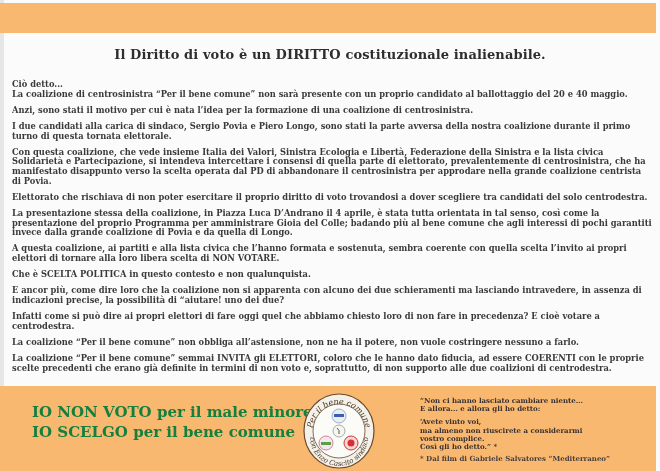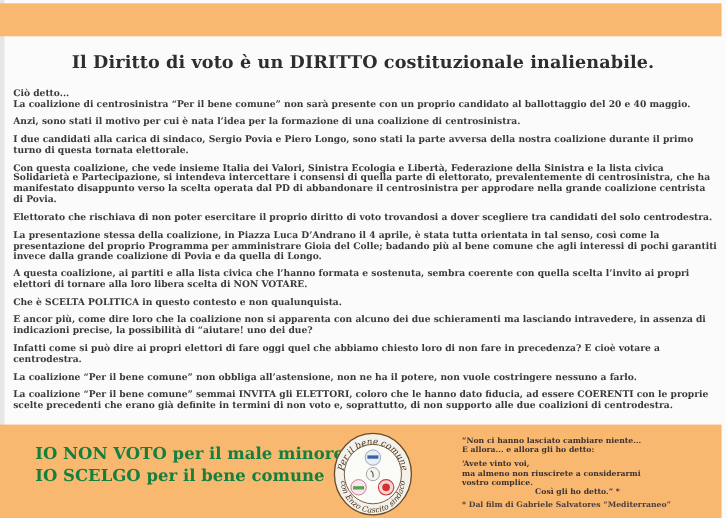--- a/index.html
+++ b/index.html
@@ -1,32 +1,32 @@
 <!DOCTYPE html>
 <html><head>
 <meta charset="utf-8">
 <style>
   * { margin: 0; padding: 0; box-sizing: border-box; }
   html, body { width: 660px; height: 471px; background: #f4f4f4; overflow: hidden; }
   body { font-family: "DejaVu Serif", "Liberation Serif", serif; color: #3a3a3a; position: relative; }
   .page { position: absolute; left: 0; top: 0; width: 660px; height: 471px; background: #fbfbfb; }
   .left-edge { position: absolute; left: 0; top: 0; width: 4px; height: 471px; background: #e6e6e6; }
   .top-band { position: absolute; left: 0; top: 3px; width: 656px; height: 30px; background: #f9b870; }
-  .title { position: absolute; left: 0; top: 47px; width: 660px; text-align: center; font-size: 16px; font-weight: bold; color: #2e2e2e; letter-spacing: 0.1px; }
+  .title { position: absolute; left: 0; top: 47px; width: 660px; text-align: center; font-size: 13px; font-weight: bold; color: #2e2e2e; letter-spacing: 0.1px; }
   .body-text { position: absolute; left: 12px; top: 80px; width: 640px; font-size: 8.3px; line-height: 9.6px; color: #3a3a3a; font-weight: bold; }
   .body-text p { margin-bottom: 6.6px; }
   .bottom-band { position: absolute; left: 0; top: 386px; width: 656px; height: 85px; background: #f9b870; }
   .slogan { position: absolute; left: 32px; top: 402px; font-size: 15px; line-height: 20px; color: #15803d; font-weight: bold; }
   .slogan .cap { font-weight: bold; }
   .slogan .low { font-weight: bold; }
   .logo { position: absolute; left: 302px; top: 393px; width: 74px; height: 76px; }
   .quote { position: absolute; left: 420px; top: 397px; width: 220px; font-size: 7px; line-height: 8.2px; color: #3a3232; font-weight: bold; }
   .quote p { margin: 0; }
   .quote .gap { height: 5px; }
-  .quote .right { text-align: center; padding-right: 10px; }
+  .quote .right { text-align: left; padding-right: 10px; }
   .quote .source { font-weight: bold; margin-top: 4px; color: #4a4040; }
 </style>
 </head>
 <body>
 
 <div class="page">
   <div class="left-edge"></div>
   <div class="top-band"></div>
 
   <div class="title">Il Diritto di voto è un DIRITTO costituzionale inalienabile.</div>

